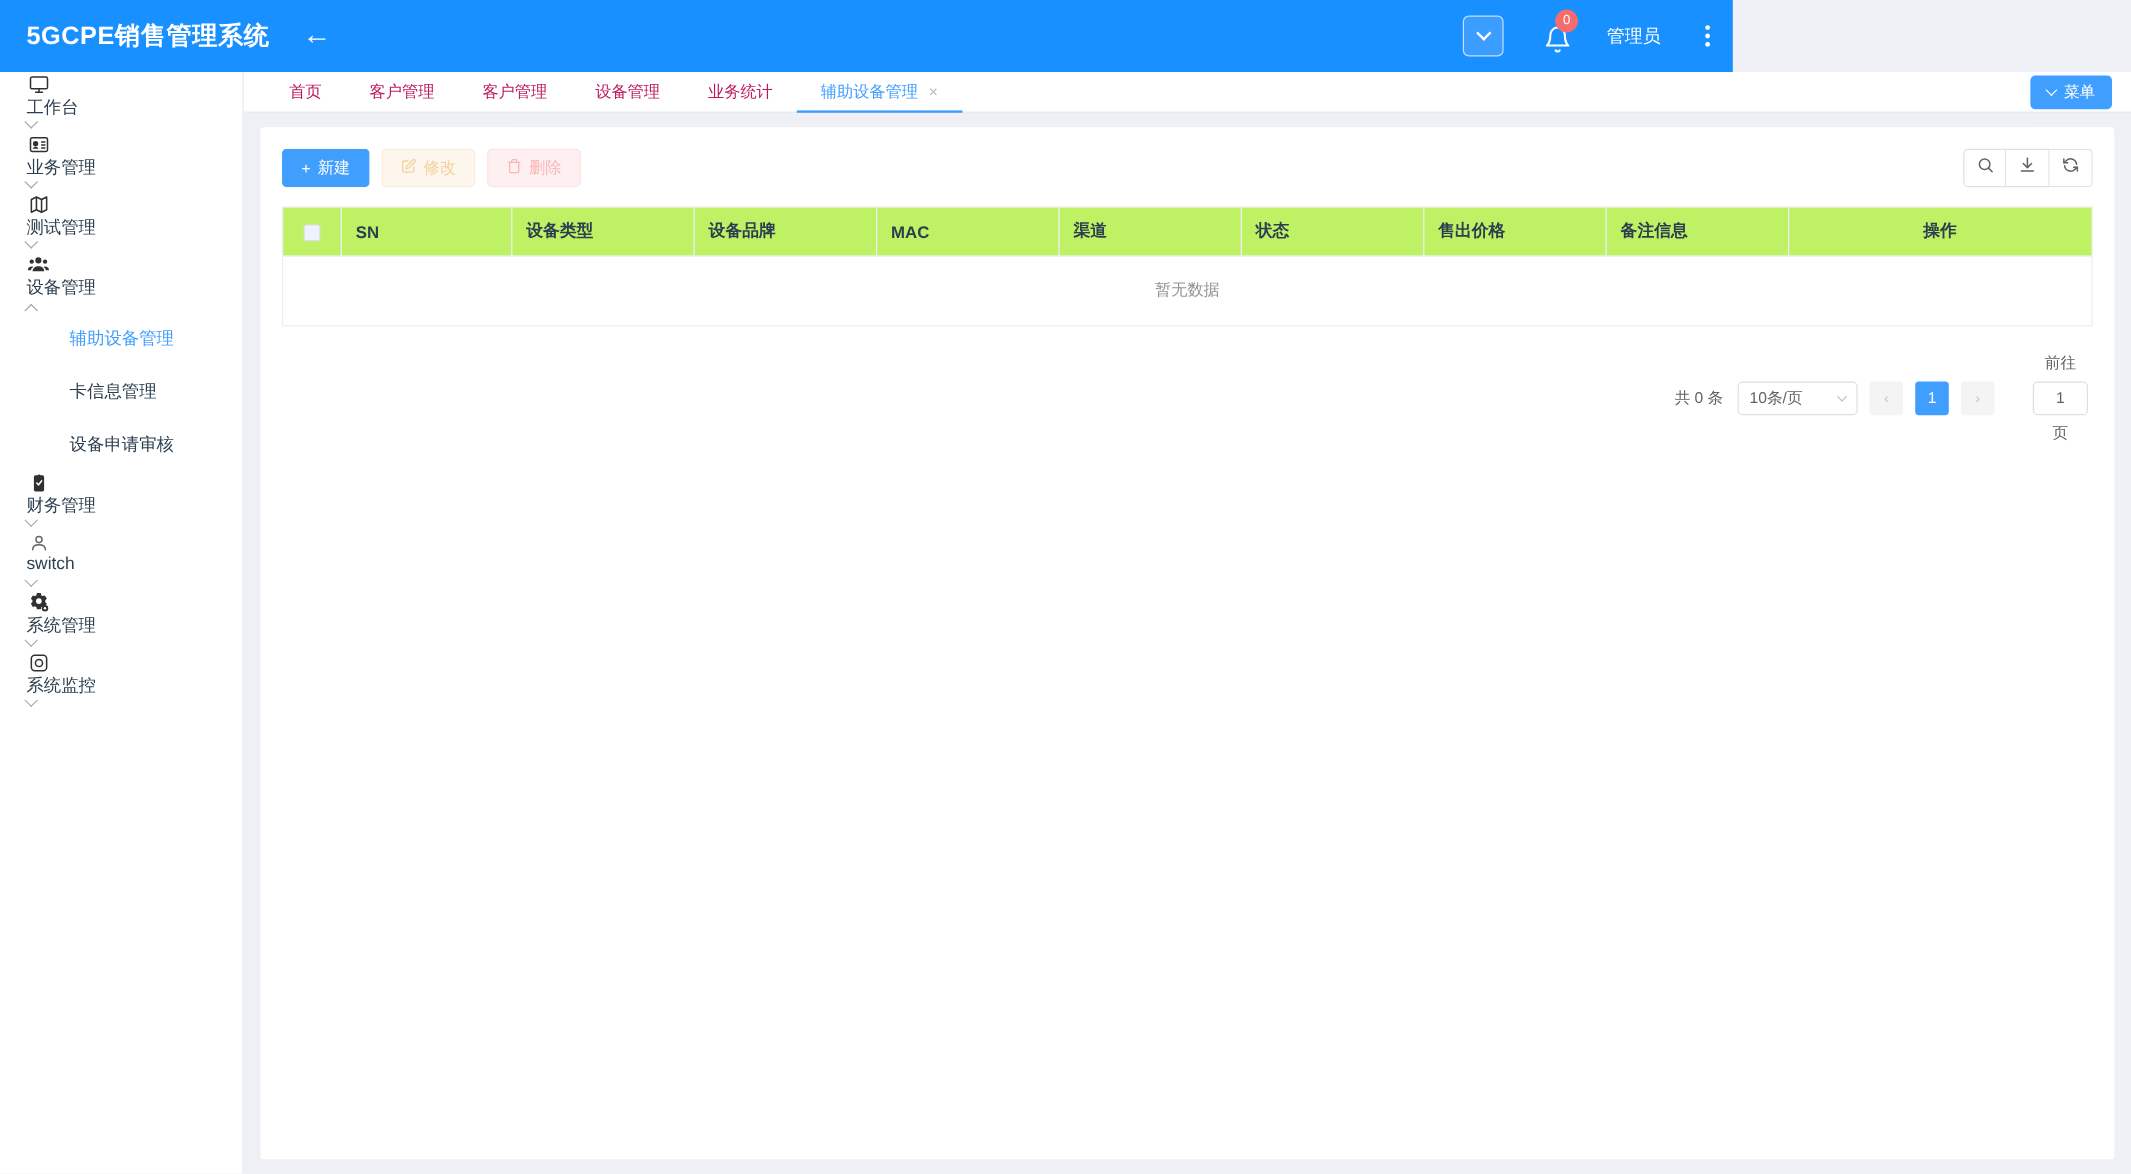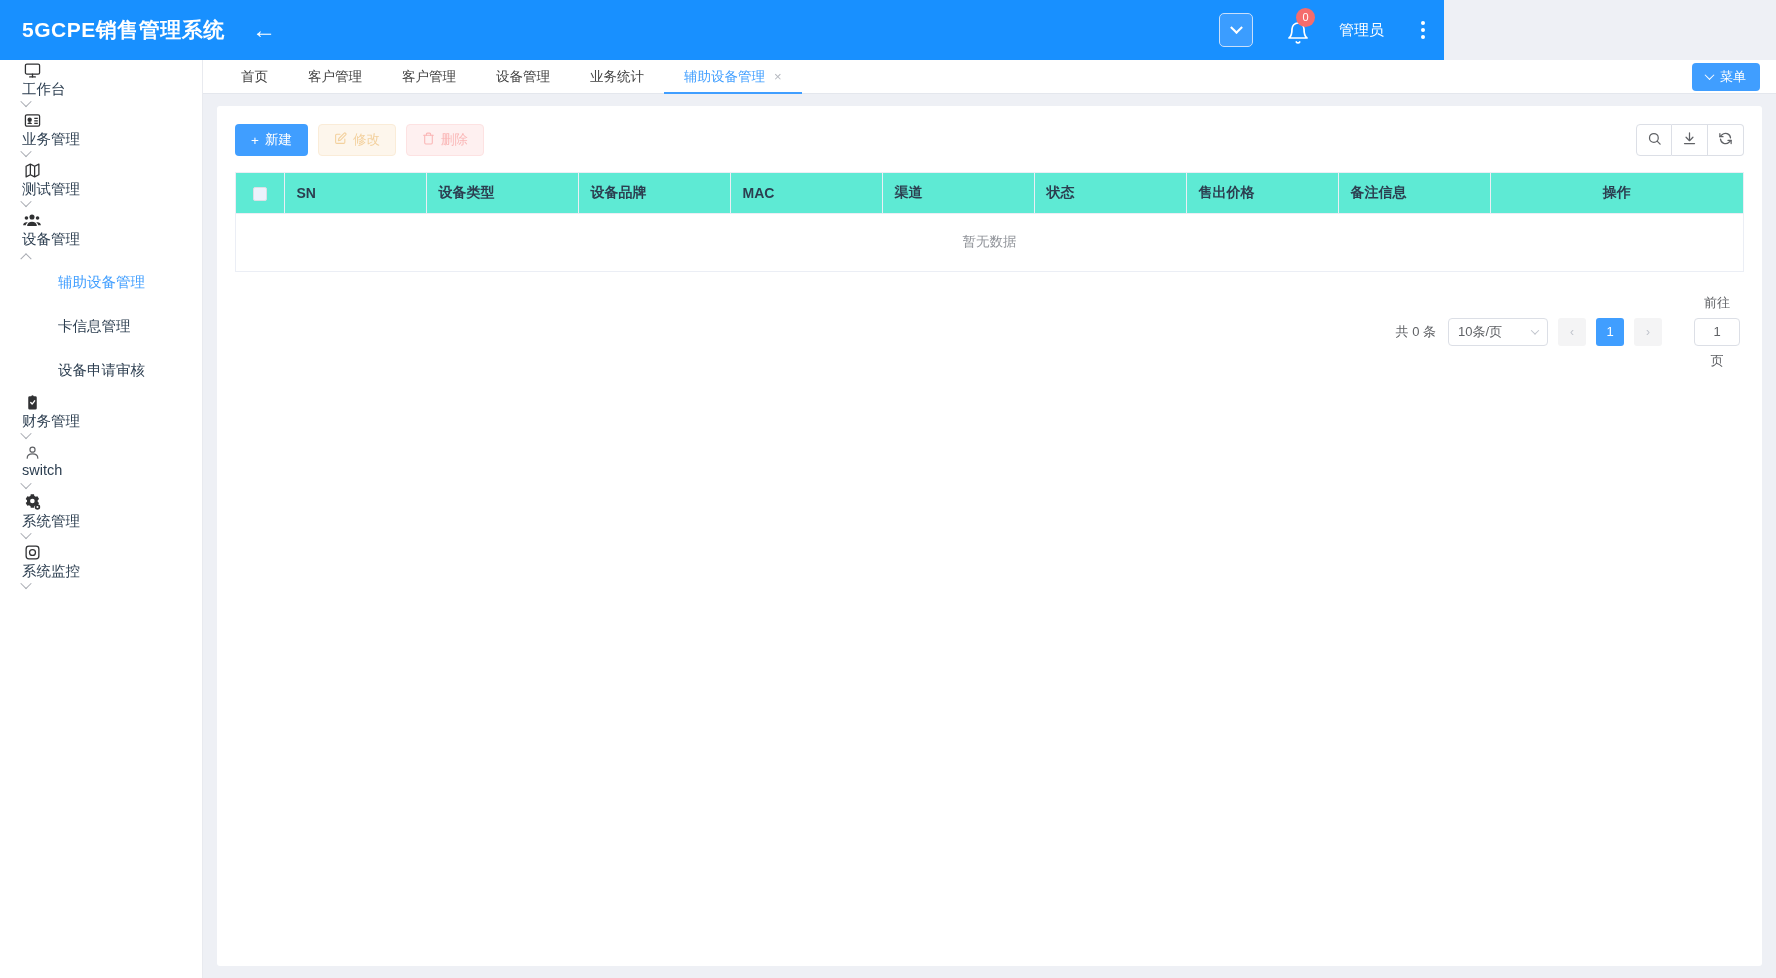--- a/index.html
+++ b/index.html
@@ -131,21 +131,21 @@
     background: #ffffff;
     border-bottom: 1px solid #e4e7ed;
     display: flex; align-items: stretch;
     z-index: 15;
   }
   .tabs-scroll { display: flex; align-items: stretch; padding-left: 18px; }
   .tab {
     display: flex; align-items: center;
     padding: 0 20px;
     font-size: 13.5px;
-    color: #404040;
+    color: #be185d;
     cursor: pointer;
     white-space: nowrap;
     position: relative;
   }
   .tab.active { color: #409eff; }
   .tab.active::after {
     content: ""; position: absolute; left: 0; right: 0; bottom: -1px;
     height: 2px; background: #409eff;
   }
   .tab-close {
@@ -206,21 +206,21 @@
     cursor: pointer; color: #606266;
   }
   .icon-btn:first-child { border-radius: 4px 0 0 4px; }
   .icon-btn:last-child  { border-radius: 0 4px 4px 0; }
   .icon-btn + .icon-btn { border-left: none; }
 
   
   .table-wrap { margin-top: 14px; border: 1px solid #ebeef5; border-bottom: none; }
   table { width: 100%; border-collapse: collapse; table-layout: fixed; }
   thead th {
-    background: #5eead4;
+    background: #bef264;
     height: 40px;
     font-size: 14px;
     color: #2c3e50;
     font-weight: bold;
     text-align: left;
     padding: 0 12px;
     border-bottom: 1px solid #ebeef5;
     border-right: 1px solid #ebeef5;
     white-space: nowrap;
   }

